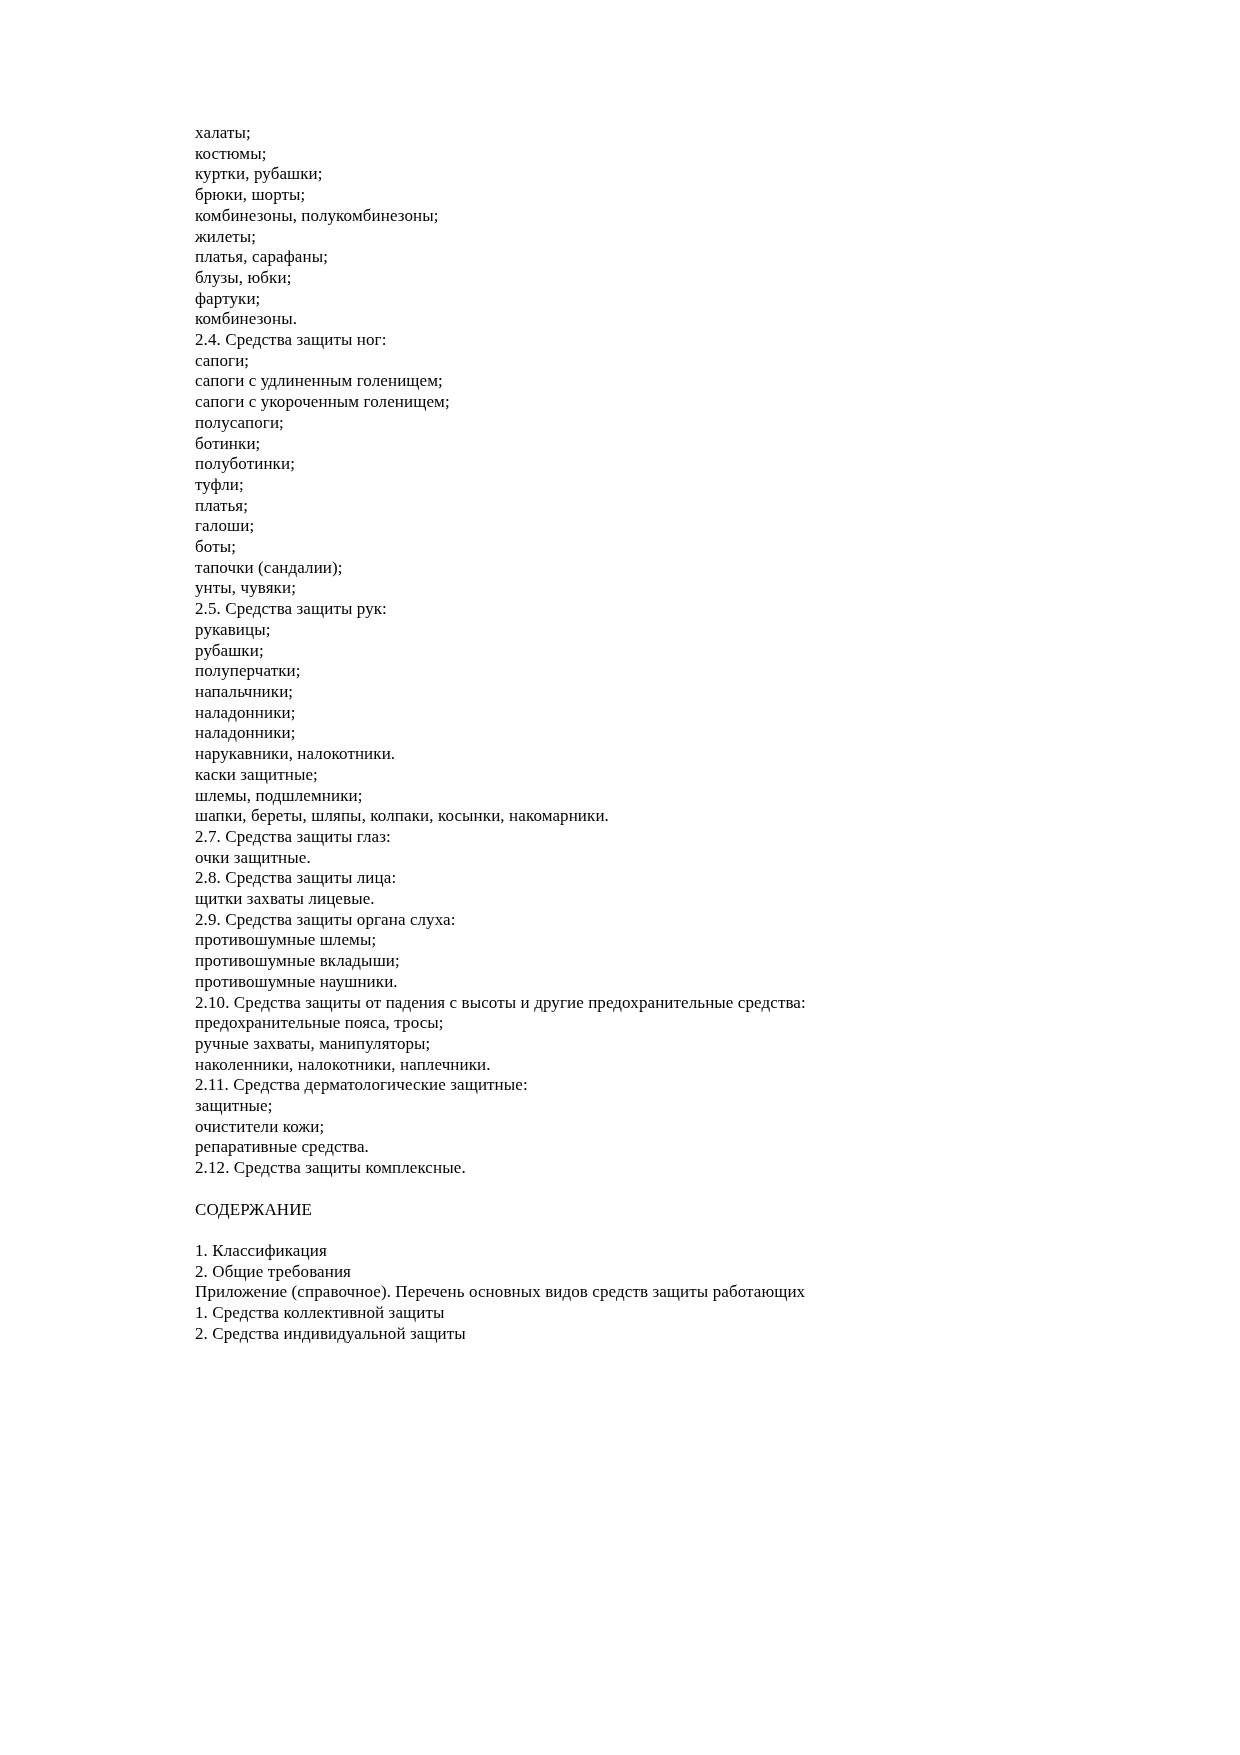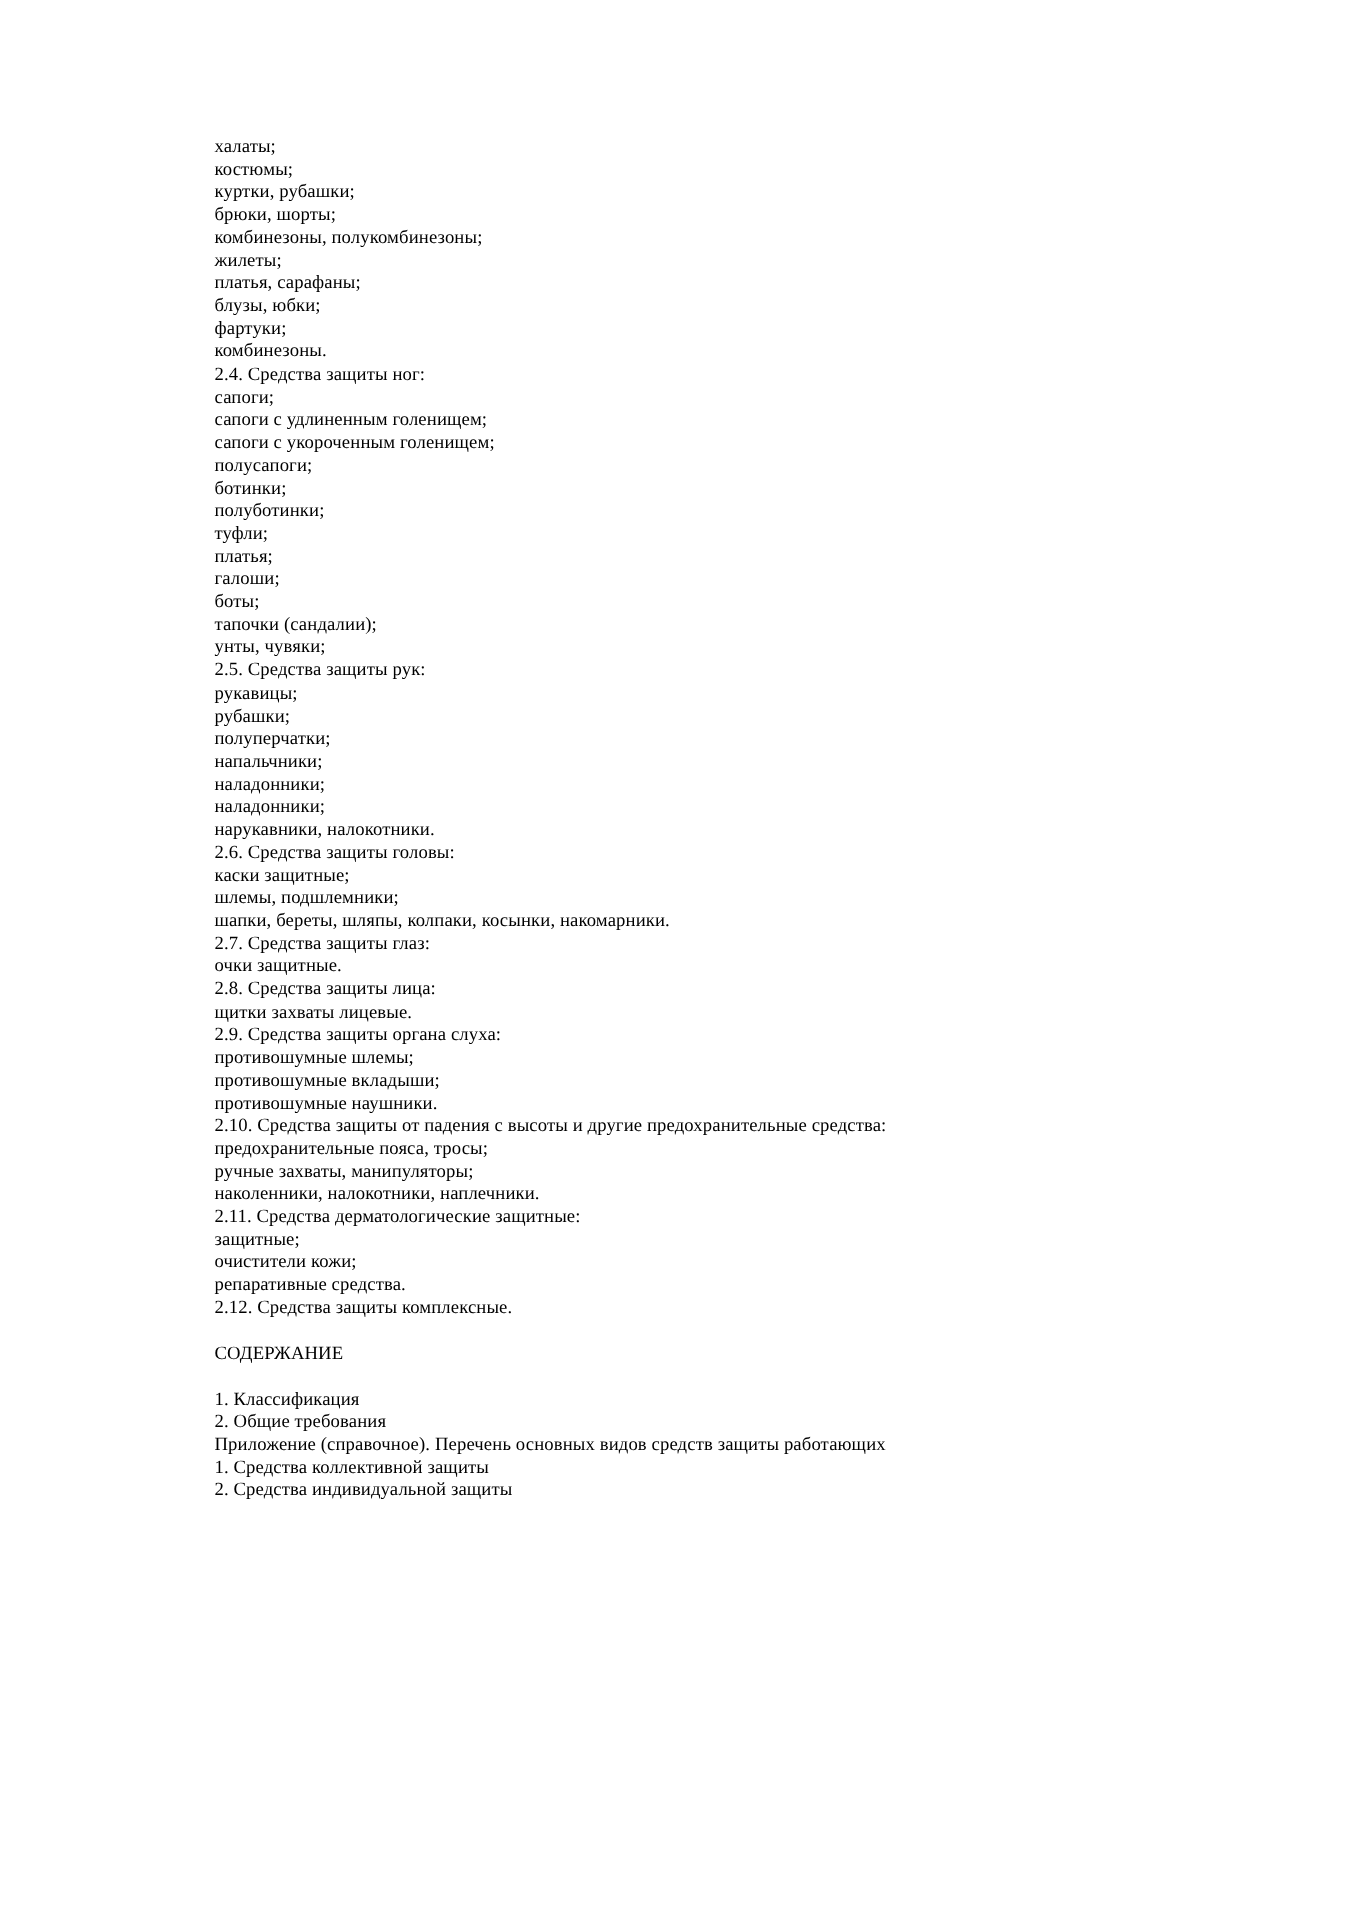--- a/index.html
+++ b/index.html
@@ -62,21 +62,20 @@
       <div class="line">тапочки (сандалии);</div>
       <div class="line">унты, чувяки;</div>
       <div class="line">2.5. Средства защиты рук:</div>
       <div class="line">рукавицы;</div>
       <div class="line">рубашки;</div>
       <div class="line">полуперчатки;</div>
       <div class="line">напальчники;</div>
       <div class="line">наладонники;</div>
       <div class="line">наладонники;</div>
       <div class="line">нарукавники, налокотники.</div>
-      <div class="line">2.6. Средства защиты головы:</div>
       <div class="line">каски защитные;</div>
       <div class="line">шлемы, подшлемники;</div>
       <div class="line">шапки, береты, шляпы, колпаки, косынки, накомарники.</div>
       <div class="line">2.7. Средства защиты глаз:</div>
       <div class="line">очки защитные.</div>
       <div class="line">2.8. Средства защиты лица:</div>
       <div class="line">щитки захваты лицевые.</div>
       <div class="line">2.9. Средства защиты органа слуха:</div>
       <div class="line">противошумные шлемы;</div>
       <div class="line">противошумные вкладыши;</div>

